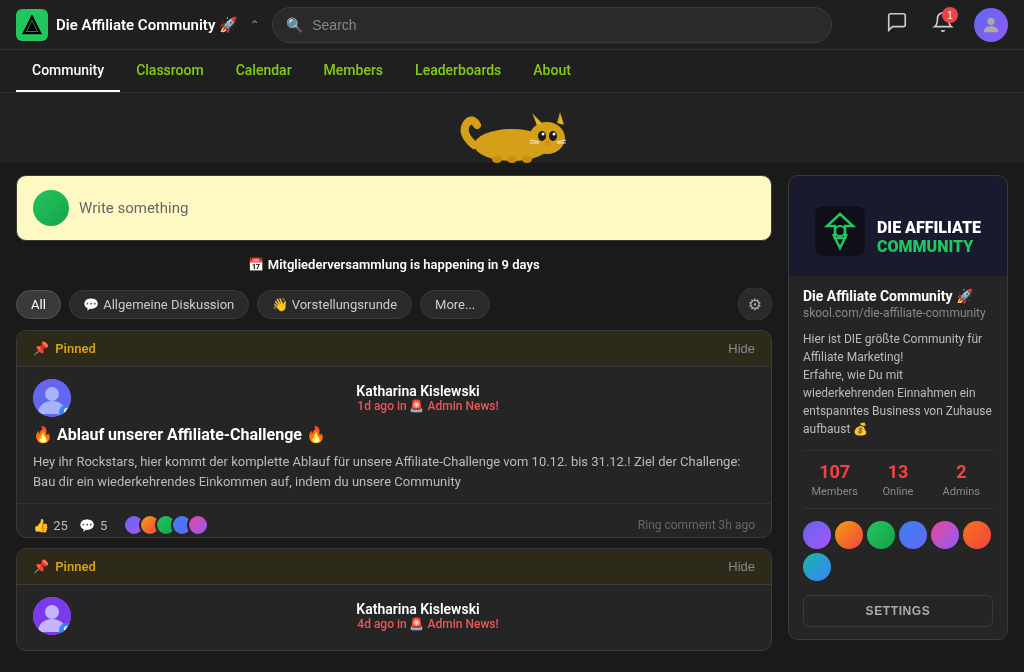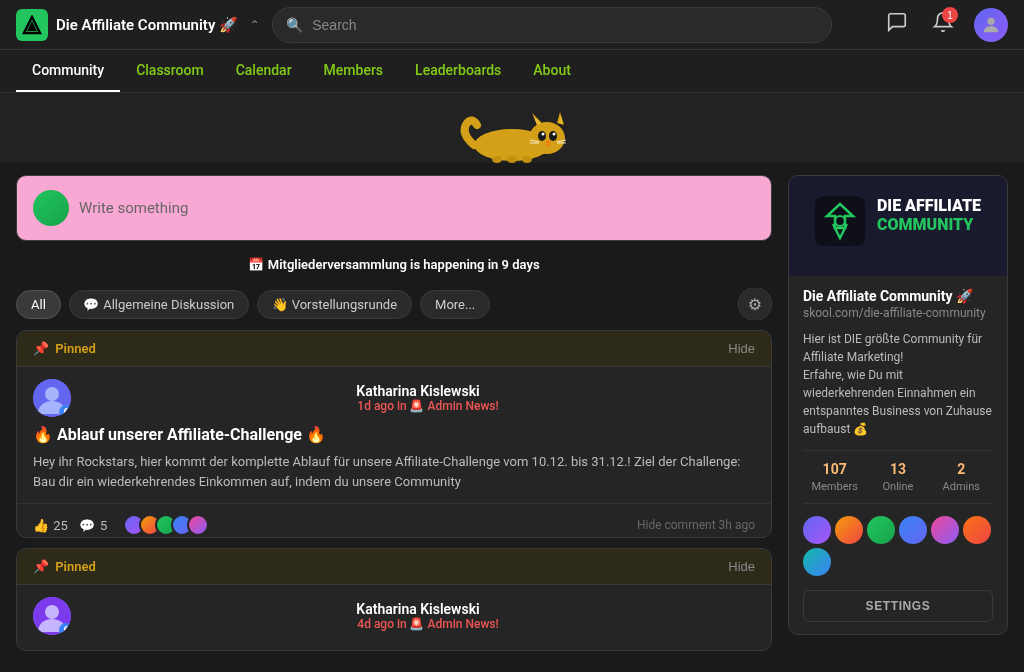--- a/index.html
+++ b/index.html
@@ -155,21 +155,21 @@
     .sidebar {
       width: 220px;
       flex-shrink: 0;
     }
 
     
     .write-box {
       display: flex;
       align-items: center;
       gap: 10px;
-      background: #f9a8d4;
+      background: #fef9c3;
       border: 1px solid #3a3a3a;
       border-radius: 10px;
       padding: 14px 16px;
       text-align: center;
     }
     .write-avatar {
       width: 36px;
       height: 36px;
       border-radius: 50%;
       background: linear-gradient(135deg, #22c55e, #16a34a);
@@ -347,21 +347,21 @@
     .sidebar-card {
       background: #252525;
       border: 1px solid #3a3a3a;
       border-radius: 10px;
       overflow: hidden;
     }
     .sidebar-logo-banner {
       background: #1a1a2e;
       padding: 20px 16px;
       display: flex;
-      align-items: flex-start;
+      align-items: flex-end;
       justify-content: center;
       gap: 12px;
       min-height: 100px;
     }
     .sidebar-logo-icon {
       width: 50px;
       height: 50px;
       flex-shrink: 0;
     }
     .sidebar-logo-text {
@@ -398,23 +398,23 @@
       border-top: 1px solid #333;
       border-bottom: 1px solid #333;
       padding: 10px 0;
       margin-bottom: 12px;
     }
     .stat-item {
       flex: 1;
       text-align: center;
     }
     .stat-num {
-      font-size: 14px;
+      font-size: 18px;
       font-weight: 700;
-      color: #fdba74;
+      color: #ef4444;
       display: block;
     }
     .stat-label {
       font-size: 11px;
       color: #888;
     }
     .member-avatars {
       display: flex;
       gap: 4px;
       margin-bottom: 14px;
@@ -599,21 +599,21 @@
           <span>💬</span>
           <span>5</span>
         </div>
         <div class="avatars-row">
           <div class="mini-avatar" style="background:linear-gradient(135deg,#6366f1,#a855f7)"></div>
           <div class="mini-avatar" style="background:linear-gradient(135deg,#f59e0b,#ef4444)"></div>
           <div class="mini-avatar" style="background:linear-gradient(135deg,#22c55e,#16a34a)"></div>
           <div class="mini-avatar" style="background:linear-gradient(135deg,#3b82f6,#6366f1)"></div>
           <div class="mini-avatar" style="background:linear-gradient(135deg,#ec4899,#8b5cf6)"></div>
         </div>
-        <span class="last-comment">Hide comment 3h ago</span>
+        <span class="last-comment">Ring comment 3h ago</span>
       </div>
     </div>
 
     <div class="post-card">
       <div class="post-header">
         <div class="pinned-label">
           <span>📌</span>
           <span>Pinned</span>
         </div>
         <button class="hide-btn">Hide</button>

